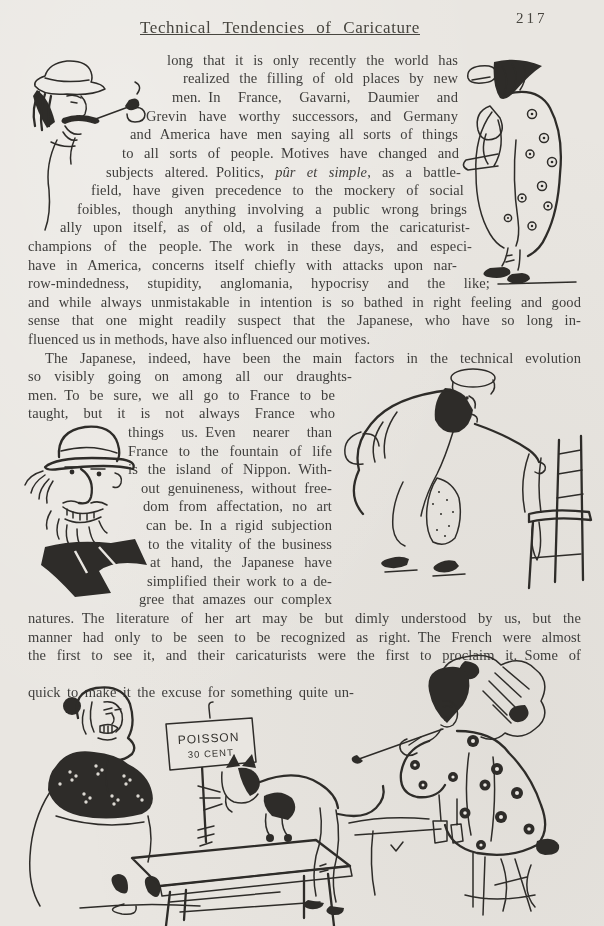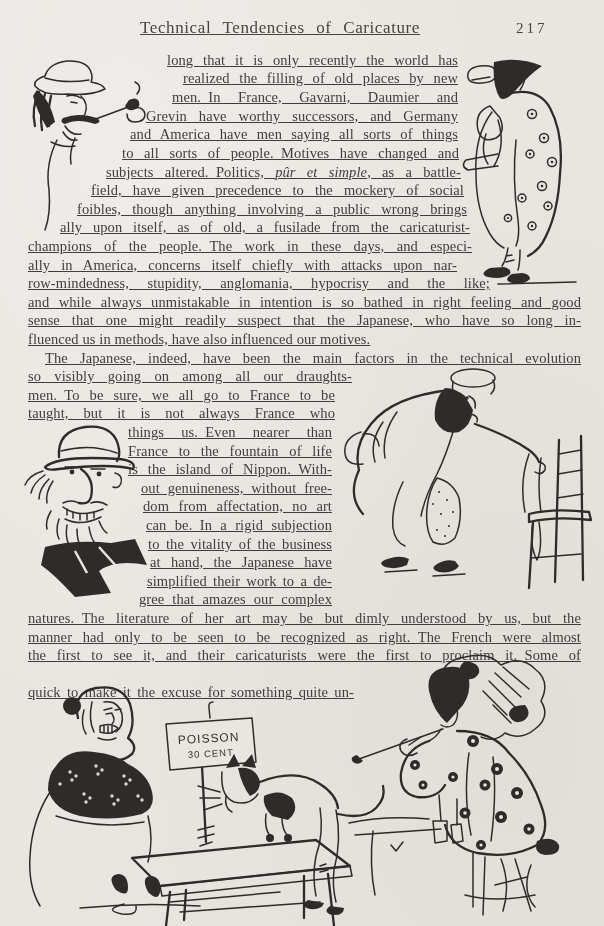--- a/index.html
+++ b/index.html
@@ -15,29 +15,29 @@
     color:#3f3e3c;
   }
   .hdr{
     position:absolute; left:140px; top:18px; width:280px;
     font-size:17px; letter-spacing:.6px; color:#47453f;
     text-align:justify; text-align-last:justify; white-space:nowrap;
     word-spacing:4px;
     text-decoration:underline;
   }
   .pgnum{
-    position:absolute; left:516px; top:20px; width:34px;
+    position:absolute; left:516px; top:10px; width:34px;
     font-size:15px; letter-spacing:3px; color:#47453f;
   }
   .line{
     position:absolute;
     font-size:14.5px; line-height:17px;
     text-align:justify; text-align-last:justify;
     letter-spacing:.1px;
-    hyphens:none; overflow:hidden; height:18px; white-space:nowrap;text-decoration:underline;
+    hyphens:none; overflow:hidden; height:18px; white-space:nowrap;
   }
   .line.nj{ text-align-last:left; }
   .line .it{ font-style:italic; }
   .illus{ position:absolute; }
   .illus .s{ fill:none; stroke:#2e2c29; stroke-width:1.5; stroke-linecap:round; stroke-linejoin:round; }
   .illus .s2{ fill:none; stroke:#2e2c29; stroke-width:2.3; stroke-linecap:round; stroke-linejoin:round; }
   .illus .f{ fill:#2e2c29; stroke:none; }
   .illus .paper{ fill:#e9e6e1; stroke:none; }
   .signtxt{ font-family:"Liberation Sans", sans-serif; fill:#33312d; letter-spacing:1px; }
 </style>
@@ -53,21 +53,21 @@
   <div class="line" style="left:183px;top:70px;width:275px">realized the filling of old places by new</div>
   <div class="line" style="left:172px;top:89px;width:286px">men. In France, Gavarni, Daumier and</div>
   <div class="line" style="left:146px;top:108px;width:312px">Grevin have worthy successors, and Germany</div>
   <div class="line" style="left:130px;top:126px;width:328px">and America have men saying all sorts of things</div>
   <div class="line" style="left:122px;top:145px;width:337px">to all sorts of people. Motives have changed and</div>
   <div class="line" style="left:106px;top:164px;width:355px"><span>subjects altered. Politics, </span><span class="it">pûr et simple</span><span>, as a battle-</span></div>
   <div class="line" style="left:91px;top:182px;width:373px">field, have given precedence to the mockery of social</div>
   <div class="line" style="left:77px;top:201px;width:390px">foibles, though anything involving a public wrong brings</div>
   <div class="line" style="left:60px;top:219px;width:410px">ally upon itself, as of old, a fusilade from the caricaturist-</div>
   <div class="line" style="left:28px;top:238px;width:444px">champions of the people. The work in these days, and especi-</div>
-  <div class="line" style="left:28px;top:257px;width:429px">ally in America, concerns itself chiefly with attacks upon nar-</div>
+  <div class="line" style="left:28px;top:257px;width:429px">have in America, concerns itself chiefly with attacks upon nar-</div>
   <div class="line" style="left:28px;top:275px;width:462px">row-mindedness, stupidity, anglomania, hypocrisy and the like;</div>
   <div class="line" style="left:28px;top:294px;width:553px">and while always unmistakable in intention is so bathed in right feeling and good</div>
   <div class="line" style="left:28px;top:312px;width:553px">sense that one might readily suspect that the Japanese, who have so long in-</div>
   <div class="line nj" style="left:28px;top:331px;width:430px">fluenced us in methods, have also influenced our motives.</div>
   <div class="line" style="left:45px;top:350px;width:536px">The Japanese, indeed, have been the main factors in the technical evolution</div>
   <div class="line" style="left:28px;top:368px;width:324px">so visibly going on among all our draughts-</div>
   <div class="line" style="left:28px;top:387px;width:307px">men. To be sure, we all go to France to be</div>
   <div class="line" style="left:28px;top:405px;width:307px">taught, but it is not always France who</div>
   <div class="line" style="left:128px;top:424px;width:204px">things us. Even nearer than</div>
   <div class="line" style="left:128px;top:443px;width:204px">France to the fountain of life</div>

